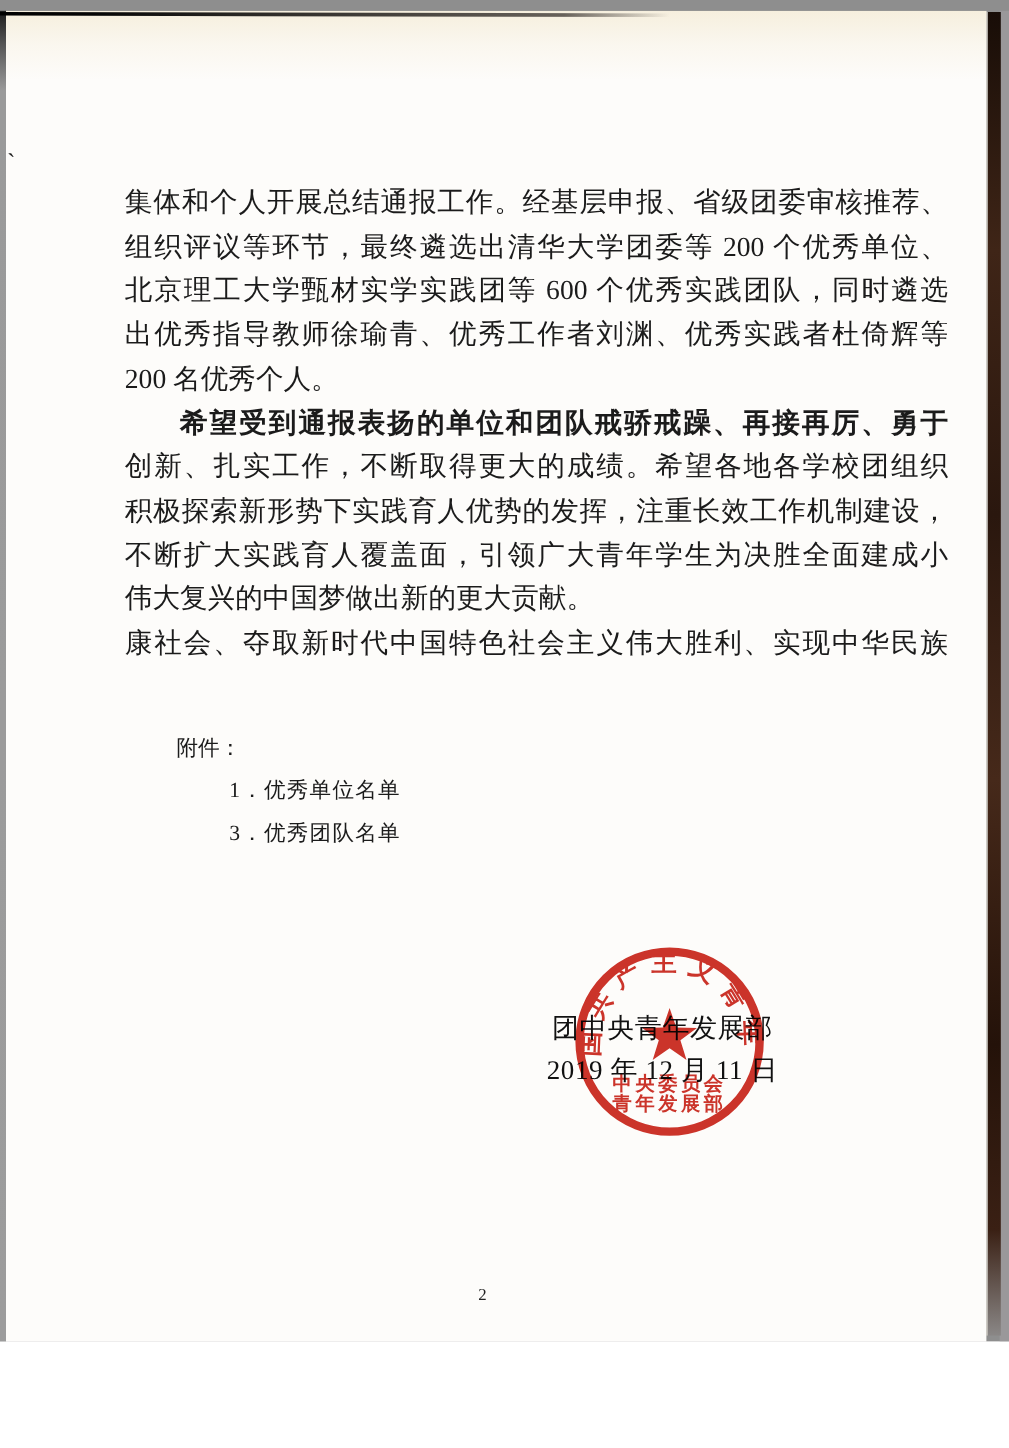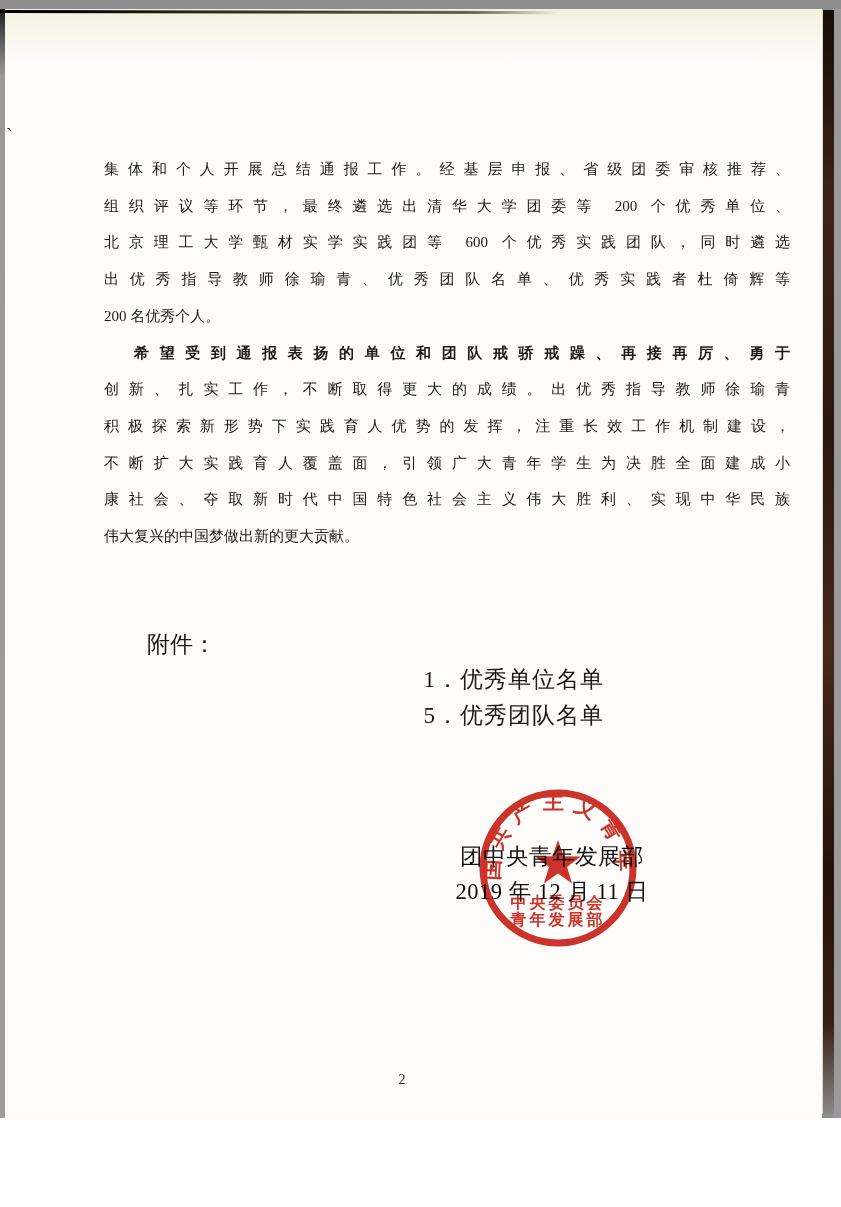--- a/index.html
+++ b/index.html
@@ -39,33 +39,33 @@
     transform: rotate(0.12deg); transform-origin: left center;
   }
   .stray-mark {
     position: absolute; left: 6px; top: 126px; width: 20px;
     color: #222; font-size: 20px; line-height: 20px;
   }
 
   
   .doc-text {
     position: absolute; left: 104px; top: 151px; width: 686px;
-    font-size: 15px; line-height: 36.7px; color: #1b1b1b;
+    font-size: 23px; line-height: 36.7px; color: #1b1b1b;
     letter-spacing: 0;
   }
   .text-line { text-align: justify; text-align-last: justify; }
   .text-line.no-just { text-align-last: left; font-family: Liberation Serif, serif; }
   .text-line.indent { text-indent: 2em; font-weight: bold; }
 
   .attachment {
-    position: absolute; left: 104px; top: 627px; width: 500px;
-    font-size: 23px; color: #1b1b1b;
+    position: absolute; left: 104px; top: 606px; width: 500px;
+    font-size: 18px; color: #1b1b1b;
   }
   .attachment-label { margin-left: 43px; line-height: 35px; }
-  .attachment-item { margin-left: 87px; line-height: 35.5px; letter-spacing: 1px; text-align: right; }
+  .attachment-item { margin-left: 87px; line-height: 35.5px; letter-spacing: 1px; }
 
   
   .signature-org {
     position: absolute; left: 452px; top: 841px; width: 200px;
     text-align: center; font-size: 22.5px; color: #111; letter-spacing: 0.5px;
   }
   .signature-date {
     position: absolute; left: 450px; top: 876px; width: 204px;
     text-align: center; font-size: 22.5px; color: #111; letter-spacing: 0.5px;
   }
@@ -95,37 +95,37 @@
     <div class="right-gray-strip"></div>
     <div class="right-dark-strip"></div>
     <div class="top-scan-line"></div>
     <div class="stray-mark">`</div>
 
     <div class="doc-text">
       <div>
         <div class="text-line">集体和个人开展总结通报工作。经基层申报、省级团委审核推荐、</div>
         <div class="text-line">组织评议等环节，最终遴选出清华大学团委等 200 个优秀单位、</div>
         <div class="text-line">北京理工大学甄材实学实践团等 600 个优秀实践团队，同时遴选</div>
-        <div class="text-line">出优秀指导教师徐瑜青、优秀团队名单、优秀实践者杜倚辉等</div>
+        <div class="text-line">出优秀指导教师徐瑜青、优秀工作者刘渊、优秀实践者杜倚辉等</div>
         <div class="text-line no-just">200 名优秀个人。</div>
       </div>
       <div>
         <div class="text-line indent">希望受到通报表扬的单位和团队戒骄戒躁、再接再厉、勇于</div>
-        <div class="text-line">创新、扎实工作，不断取得更大的成绩。出优秀指导教师徐瑜青</div>
+        <div class="text-line">创新、扎实工作，不断取得更大的成绩。希望各地各学校团组织</div>
         <div class="text-line">积极探索新形势下实践育人优势的发挥，注重长效工作机制建设，</div>
         <div class="text-line">不断扩大实践育人覆盖面，引领广大青年学生为决胜全面建成小</div>
+        <div class="text-line no-just">伟大复兴的中国梦做出新的更大贡献。</div>
         <div class="text-line">康社会、夺取新时代中国特色社会主义伟大胜利、实现中华民族</div>
-        <div class="text-line no-just">伟大复兴的中国梦做出新的更大贡献。</div>
       </div>
     </div>
 
     <div class="attachment">
       <div class="attachment-label">附件：</div>
       <div class="attachment-item">1．优秀单位名单</div>
-      <div class="attachment-item">5．优秀团队名单</div>
+      <div class="attachment-item">3．优秀团队名单</div>
     </div>
 
     <div class="signature-org">团中央青年发展部</div>
     <div class="signature-date">2019 年 12 月 11 日</div>
 
     <svg class="seal-svg" viewBox="0 0 170 170" xmlns="http://www.w3.org/2000/svg">
       <circle cx="85" cy="85" r="75" fill="none" stroke="#c9241a" stroke-width="7"></circle>
       <path id="seal-arc-path" d="M 31.5 109.9 A 59 59 0 1 1 138.5 109.9" fill="none"></path>
       <text font-size="21" fill="#c9241a" letter-spacing="9" font-family="Liberation Serif, DejaVu Serif, serif" font-weight="bold">
         <textPath href="#seal-arc-path" startOffset="50%" text-anchor="middle">中国共产主义青年团</textPath>

